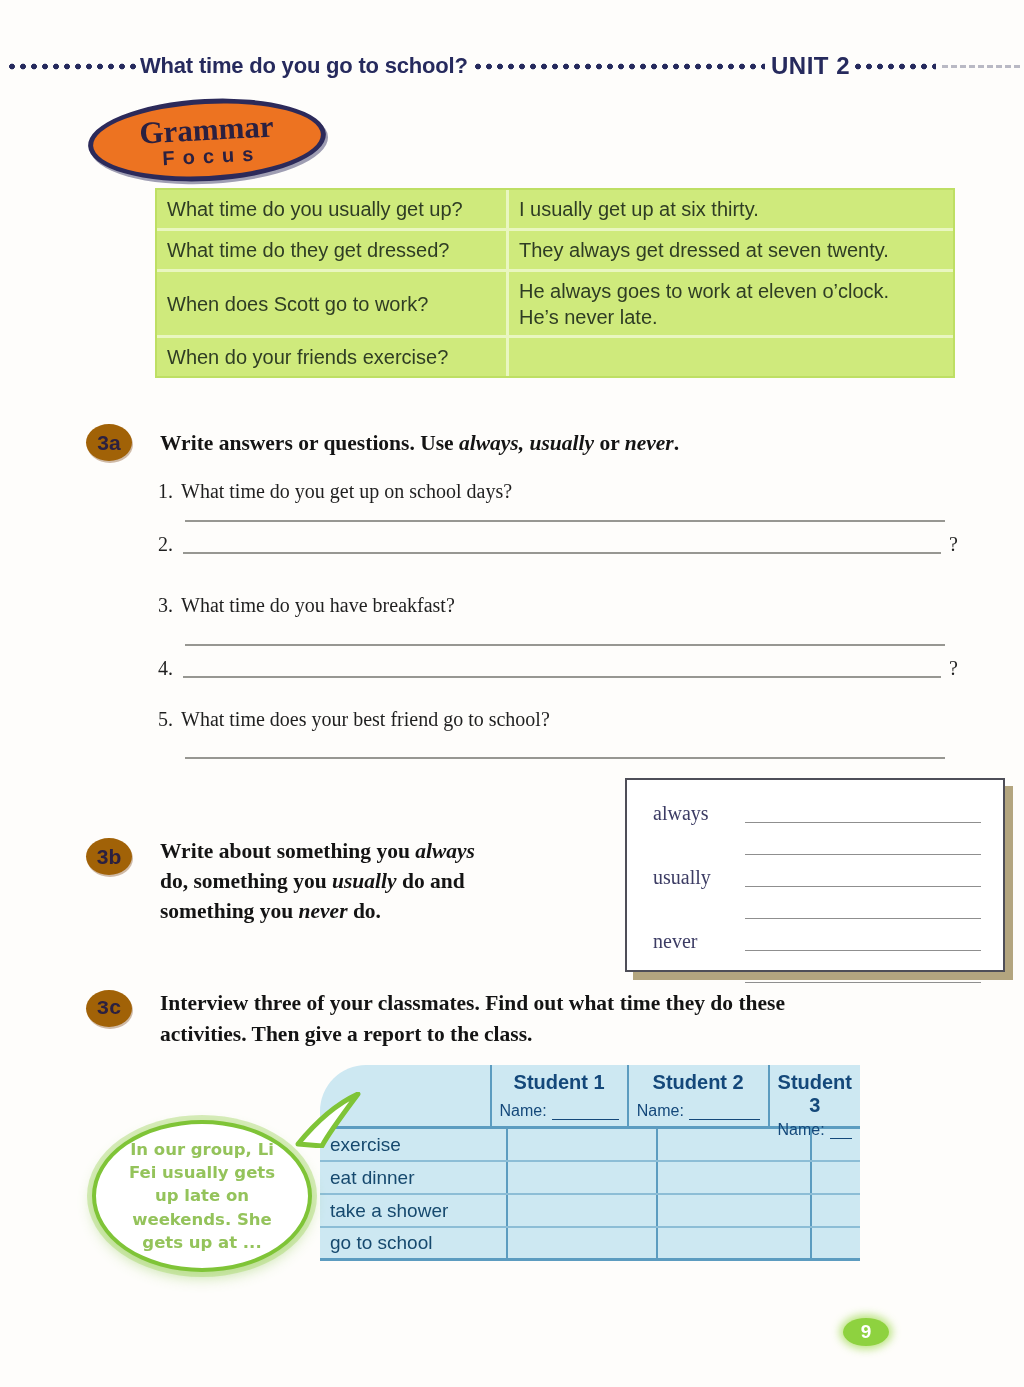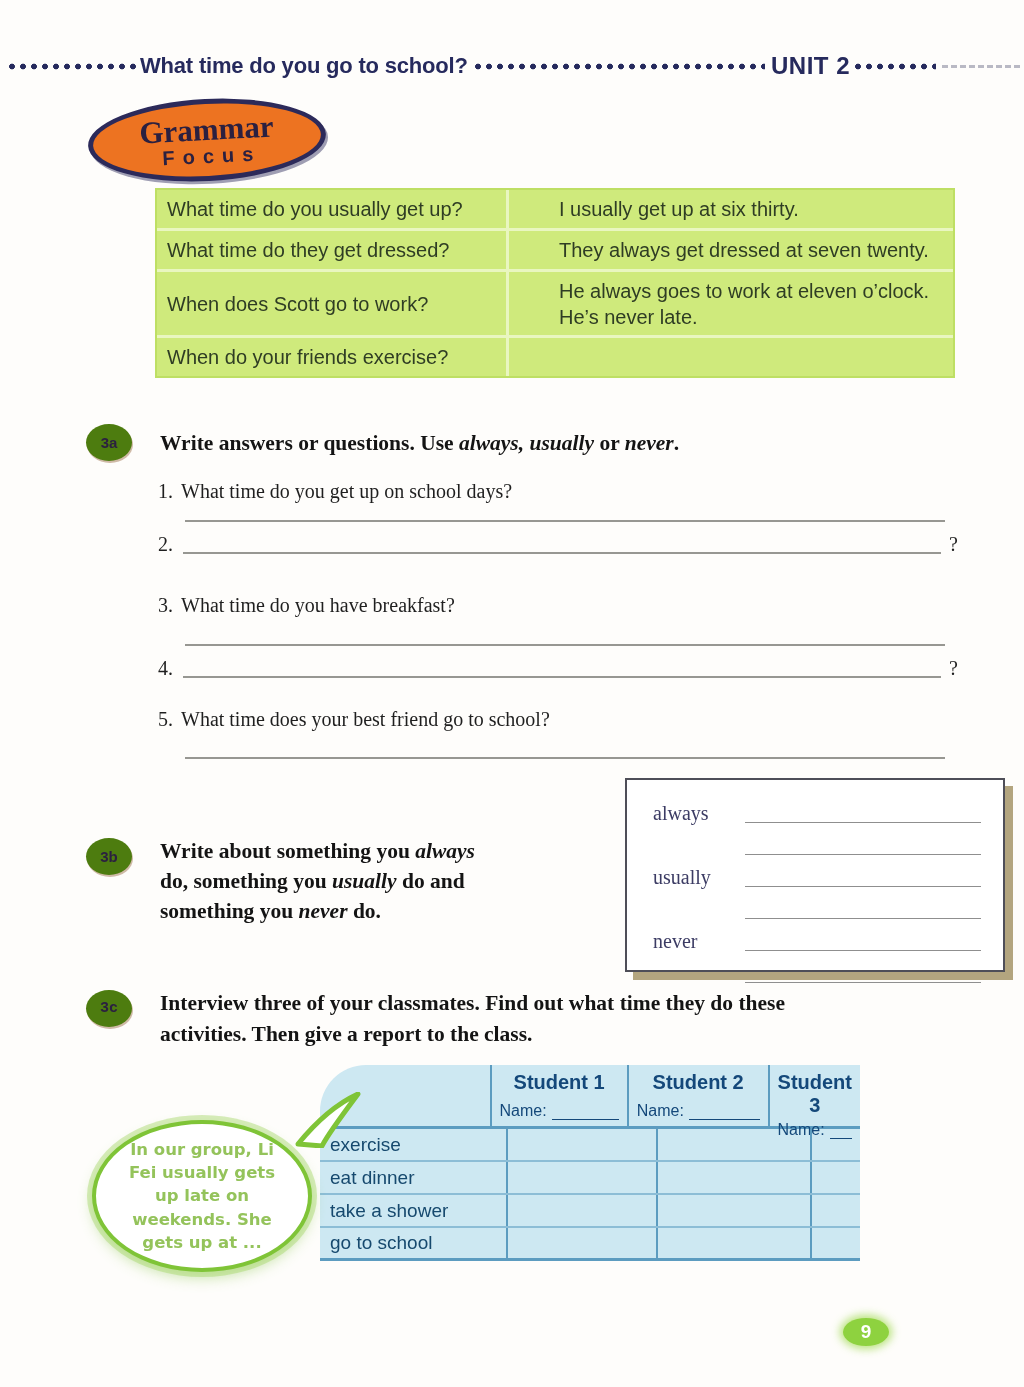--- a/index.html
+++ b/index.html
@@ -29,31 +29,31 @@
     display:flex; flex-direction:column; align-items:center; justify-content:center;
     box-shadow:2px 3px 0 rgba(44,42,90,.45); }
   .gf-line1 { font-family:"Liberation Serif", serif; font-weight:bold; font-size:31px;
     color:#2b2040; line-height:1; }
   .gf-line2 { font-weight:bold; font-size:20px; letter-spacing:8px; color:#2b2040;
     line-height:1.1; margin-left:8px; }
 
   
   .gtable { position:absolute; left:155px; top:188px; width:800px;
     background:#cfea7c; border:2px solid #bedf64; }
-  .grow { display:flex; border-bottom:3px solid #e9f6c0;gap:40px; }
+  .grow { display:flex; border-bottom:3px solid #e9f6c0; }
   .grow:last-child { border-bottom:none; }
   .gcell { padding:6px 10px; font-size:20px; color:#2f3d24; display:flex;
     align-items:center; white-space:pre-line; line-height:1.3; }
   .gq { width:352px; border-right:3px solid #e9f6c0; }
   .ga { flex:1; }
 
   
-  .sec-badge { position:absolute; width:46px; height:37px; background:#4d7c0f;
+  .sec-badge { position:absolute; width:46px; height:37px; background:#a16207;
     border-radius:50%; display:flex; align-items:center; justify-content:center;
-    font-weight:bold; font-size:15px; color:#2b2040; box-shadow:1px 2px 0 rgba(120,60,10,.35); }
+    font-weight:bold; font-size:21px; color:#2b2040; box-shadow:1px 2px 0 rgba(120,60,10,.35); }
   .instr { position:absolute; left:160px; font-family:"Liberation Serif", serif;
     font-weight:bold; font-size:21.5px; color:#141414; line-height:30px; }
 
   
   .item { position:absolute; left:158px; font-family:"Liberation Serif", serif;
     font-size:20px; color:#1f1f1f; }
   .item .num { margin-right:8px; }
   .wline { position:absolute; left:185px; width:760px; border-top:2px solid #979792; }
   .qline-row { position:absolute; left:158px; width:800px; height:26px;
     display:flex; align-items:flex-end; font-family:"Liberation Serif", serif;

